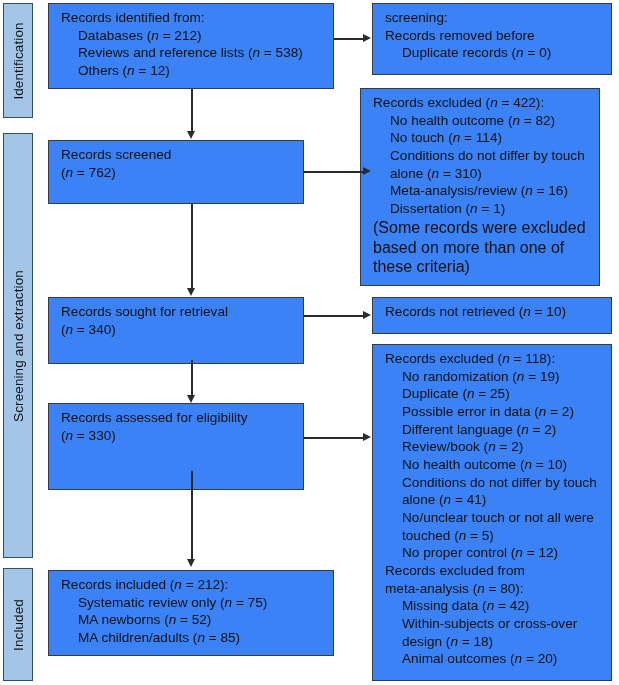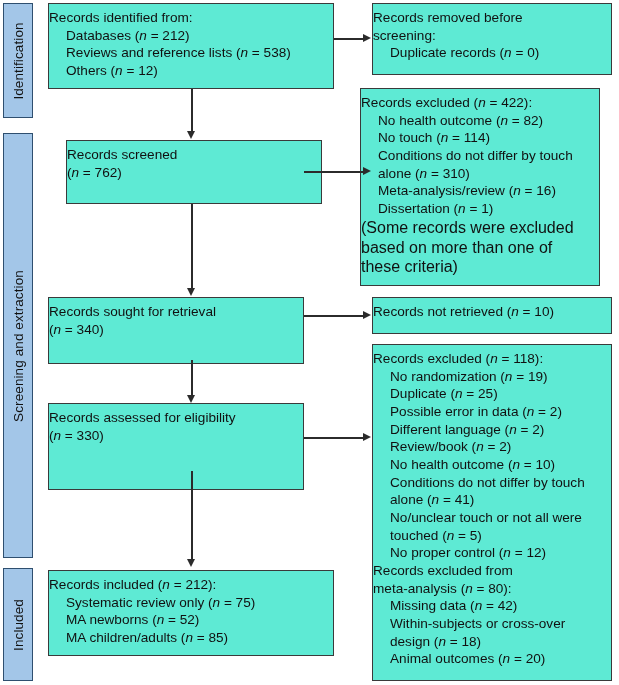--- a/index.html
+++ b/index.html
@@ -34,24 +34,24 @@
     transform: translate(-50%, -50%) rotate(-90deg);
     transform-origin: center center;
     white-space: nowrap;
     font-size: 13.5px;
     letter-spacing: 0.1px;
     color: #111111;
   }
   
   .box {
     position: absolute;
-    background: #5eead4;
+    background: #3b82f6;
     border: 1.4px solid #3a3a3a;
     box-sizing: border-box;
-    padding: 5px 7px 5px 0;
+    padding: 5px 7px 5px 12px;
     font-size: 13.6px;
     line-height: 1.30;
     color: #111111;
   }
   .box .line { white-space: nowrap; }
   .box .line.wrap { white-space: normal; }
   .indent1 { padding-left: 17px; }
   .small-note {
     font-size: 16px;
     line-height: 1.24;
@@ -97,21 +97,21 @@
     <span class="stage-label">Included</span>
   </div>
 
   <div class="box" style="left:48px; top:3px; width:286px; height:86px;">
     <div class="line">Records identified from:</div>
     <div class="line indent1">Databases (<em class="n">n</em> = 212)</div>
     <div class="line indent1">Reviews and reference lists (<em class="n">n</em> = 538)</div>
     <div class="line indent1">Others (<em class="n">n</em> = 12)</div>
   </div>
 
-  <div class="box" style="left:48px; top:140px; width:256px; height:64px;margin-left:18px;">
+  <div class="box" style="left:48px; top:140px; width:256px; height:64px;">
     <div class="line">Records screened</div>
     <div class="line">(<em class="n">n</em> = 762)</div>
   </div>
 
   <div class="box" style="left:48px; top:297px; width:256px; height:67px;">
     <div class="line">Records sought for retrieval</div>
     <div class="line">(<em class="n">n</em> = 340)</div>
   </div>
 
   <div class="box" style="left:48px; top:403px; width:256px; height:87px;">
@@ -120,22 +120,22 @@
   </div>
 
   <div class="box" style="left:48px; top:570px; width:286px; height:86px;">
     <div class="line">Records included (<em class="n">n</em> = 212):</div>
     <div class="line indent1">Systematic review only (<em class="n">n</em> = 75)</div>
     <div class="line indent1">MA newborns (<em class="n">n</em> = 52)</div>
     <div class="line indent1">MA children/adults (<em class="n">n</em> = 85)</div>
   </div>
 
   <div class="box" style="left:372px; top:3px; width:240px; height:72px;">
+    <div class="line">screening:</div>
     <div class="line">Records removed before</div>
-    <div class="line">screening:</div>
     <div class="line indent1">Duplicate records (<em class="n">n</em> = 0)</div>
   </div>
 
   <div class="box" style="left:360px; top:88px; width:240px; height:198px;">
     <div class="line">Records excluded (<em class="n">n</em> = 422):</div>
     <div class="line indent1">No health outcome (<em class="n">n</em> = 82)</div>
     <div class="line indent1">No touch (<em class="n">n</em> = 114)</div>
     <div class="line wrap indent1">Conditions do not differ by touch alone (<em class="n">n</em> = 310)</div>
     <div class="line indent1">Meta-analysis/review (<em class="n">n</em> = 16)</div>
     <div class="line indent1">Dissertation (<em class="n">n</em> = 1)</div>

